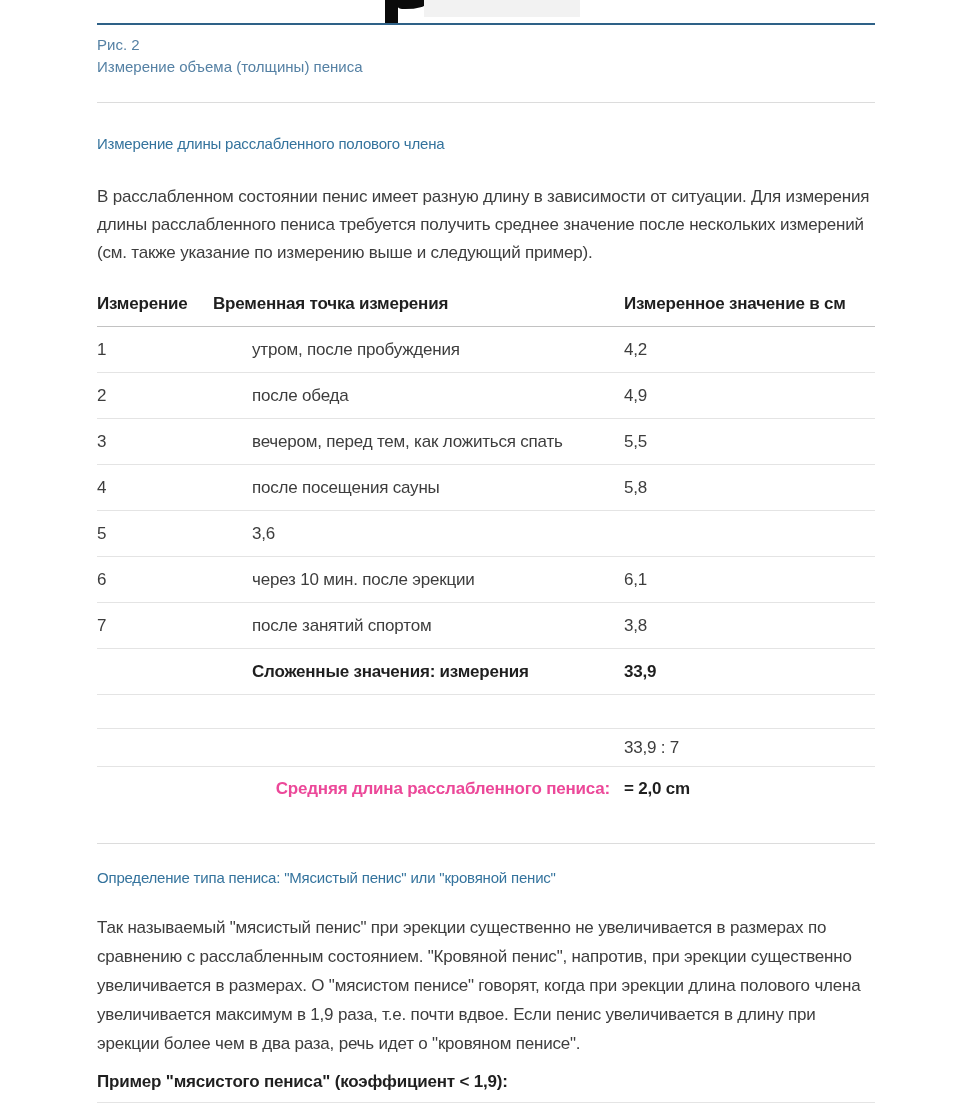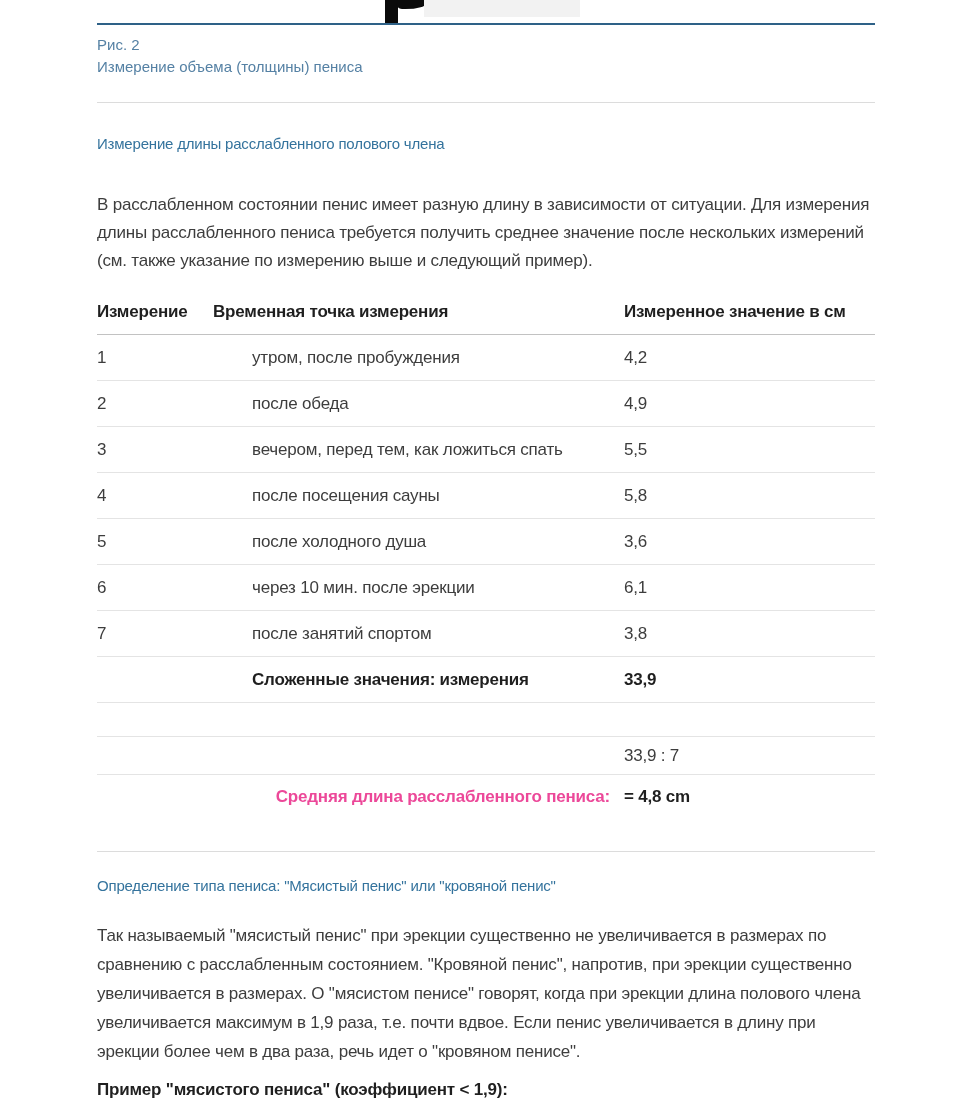--- a/index.html
+++ b/index.html
@@ -20,21 +20,21 @@
   .accent-rule { height:2px; background:#2e6187; }
 
   .figcaption { margin-top:9px; font-size:15px; line-height:22px; color:#5581a4; letter-spacing:0; }
 
   hr.light-rule { border:none; border-top:1px solid #dcdcdc; margin-top:24px; }
 
   h2.sec-heading {
     margin-top:27px; font-size:15px; line-height:27px; font-weight:500;
     color:#34739d; letter-spacing:-0.2px;
   }
-  p.body-par { margin-top:34px; font-size:17px; line-height:28px; color:#3d3d3d; }
+  p.body-par { margin-top:26px; font-size:17px; line-height:28px; color:#3d3d3d; }
 
   
   .tbl { margin-top:20px; font-size:17px; }
   .tbl-head {
     display:grid; grid-template-columns:116px 411px 1fr;
     font-weight:bold; color:#1f1f1f;
     padding:7px 0 12px 0; border-bottom:1px solid #c2c2c2;
   }
   .tbl-row {
     display:grid; grid-template-columns:155px 372px 1fr;
@@ -102,21 +102,20 @@
       <div>вечером, перед тем, как ложиться спать</div>
       <div>5,5</div>
     </div>
     <div class="tbl-row">
       <div>4</div>
       <div>после посещения сауны</div>
       <div>5,8</div>
     </div>
     <div class="tbl-row">
       <div>5</div>
-      <div>после холодного душа</div>
       <div>3,6</div>
     </div>
     <div class="tbl-row">
       <div>6</div>
       <div>через 10 мин. после эрекции</div>
       <div>6,1</div>
     </div>
     <div class="tbl-row">
       <div>7</div>
       <div>после занятий спортом</div>
@@ -135,21 +134,21 @@
         <div></div>
     </div>
 
     <div class="tbl-row division">
       <div></div>
       <div>33,9 : 7</div>
     </div>
 
     <div class="tbl-row avg">
       <div class="cell-right-label">Средняя длина расслабленного пениса:</div>
-      <div class="cell-value-bold">= 4,8 cm</div>
+      <div class="cell-value-bold">= 2,0 cm</div>
     </div>
   </div>
 
   <hr class="light-rule" style="margin-top:33px;">
 
   <h2 class="sec-heading" style="margin-top:20px;">Определение типа пениса: "Мясистый пенис" или "кровяной пенис"</h2>
 
   <p class="body-par" style="margin-top:22px; line-height:29px;">Так называемый "мясистый пенис" при эрекции существенно не увеличивается в размерах по сравнению с расслабленным состоянием. "Кровяной пенис", напротив, при эрекции существенно увеличивается в размерах. О "мясистом пенисе" говорят, когда при эрекции длина полового члена увеличивается максимум в 1,9 раза, т.е. почти вдвое. Если пенис увеличивается в длину при эрекции более чем в два раза, речь идет о "кровяном пенисе".</p>
 
   <div class="example-label">Пример "мясистого пениса" (коэффициент &lt; 1,9):</div>

